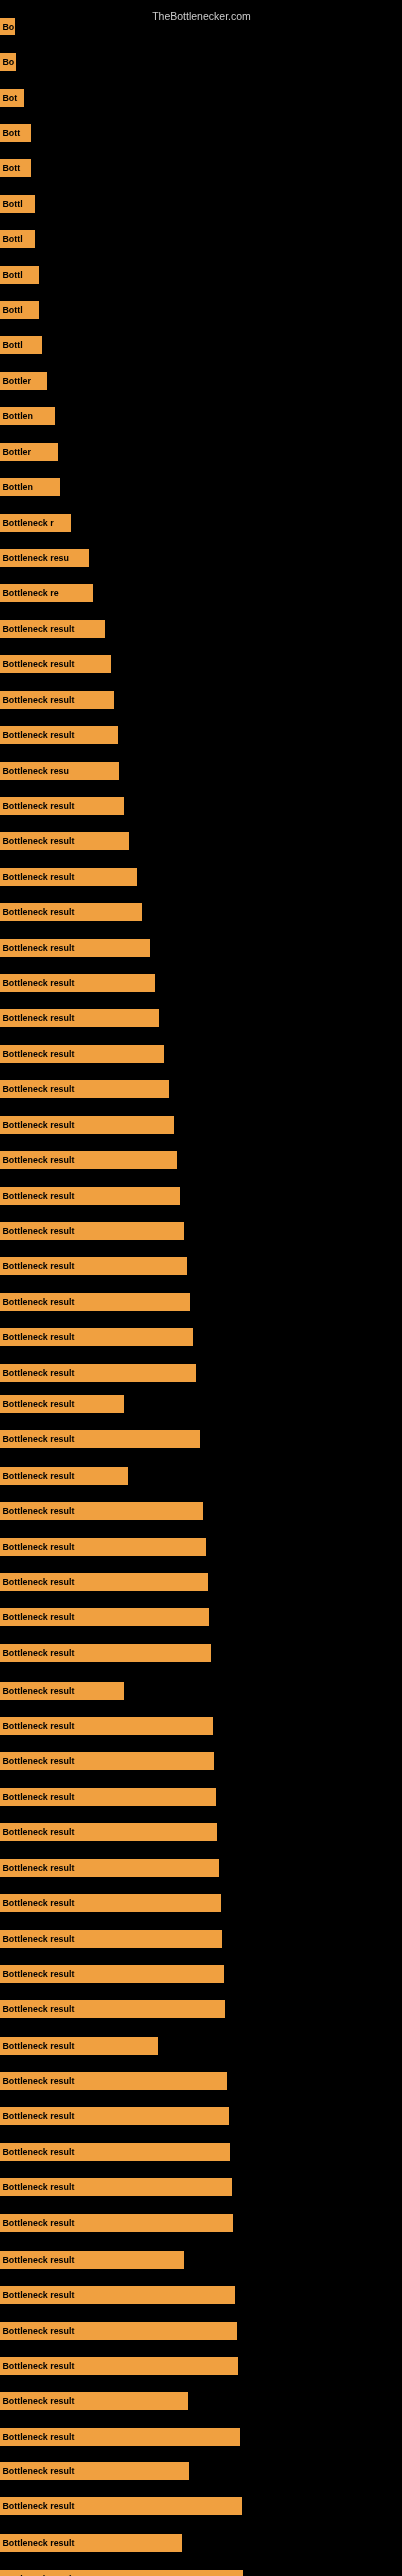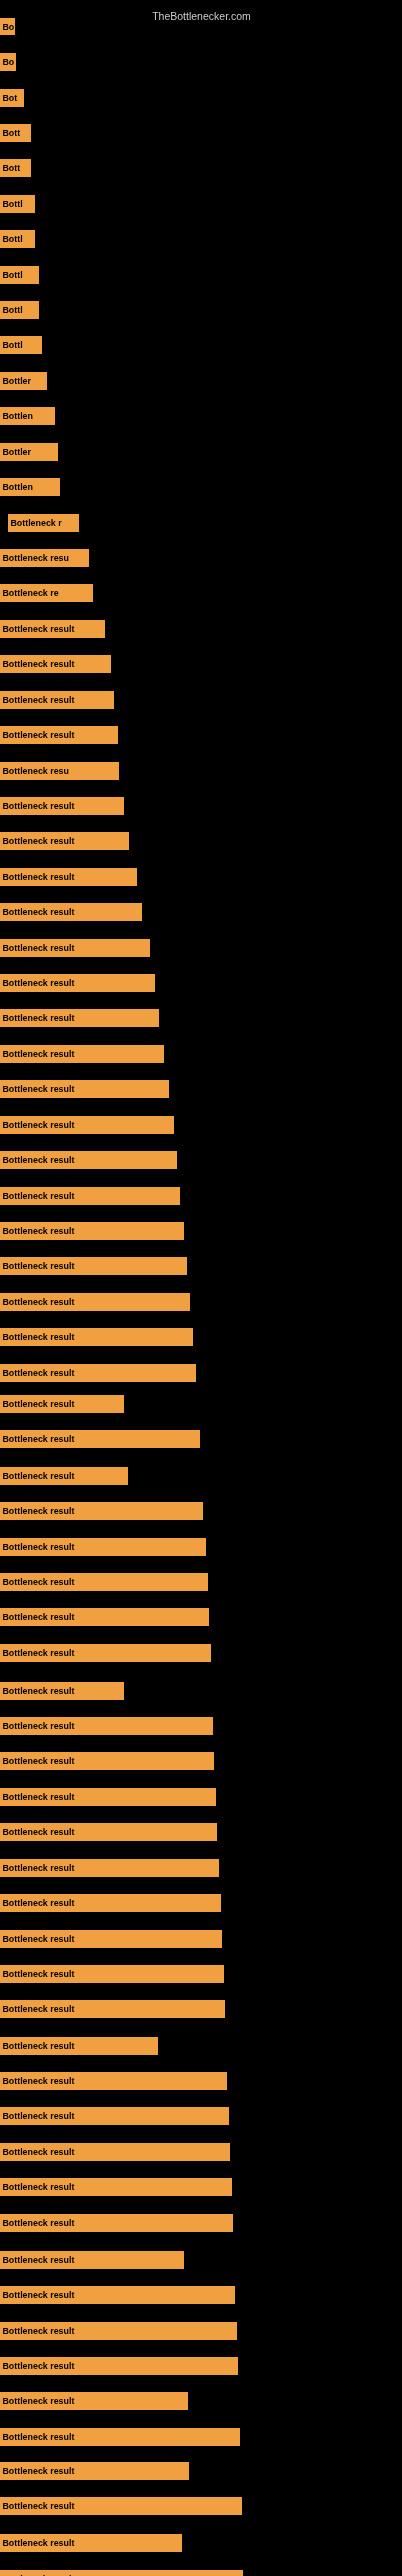--- a/index.html
+++ b/index.html
@@ -112,21 +112,21 @@
     <div class="bar-container" style="top: 443px; left: 0px; width: 58px;">
       <div class="bar" style="width: 58px;">
         <span class="bar-label">Bottler</span>
       </div>
     </div>
     <div class="bar-container" style="top: 478px; left: 0px; width: 60px;">
       <div class="bar" style="width: 60px;">
         <span class="bar-label">Bottlen</span>
       </div>
     </div>
-    <div class="bar-container" style="top: 514px; left: 8px; width: 86px;">
+    <div class="bar-container" style="top: 514px; left: 0px; width: 86px;">
       <div class="bar" style="width: 71px;">
         <span class="bar-label">Bottleneck r</span>
       </div>
     </div>
     <div class="bar-container" style="top: 549px; left: 0px; width: 89px;">
       <div class="bar" style="width: 89px;">
         <span class="bar-label">Bottleneck resu</span>
       </div>
     </div>
     <div class="bar-container" style="top: 584px; left: 0px; width: 93px;">

